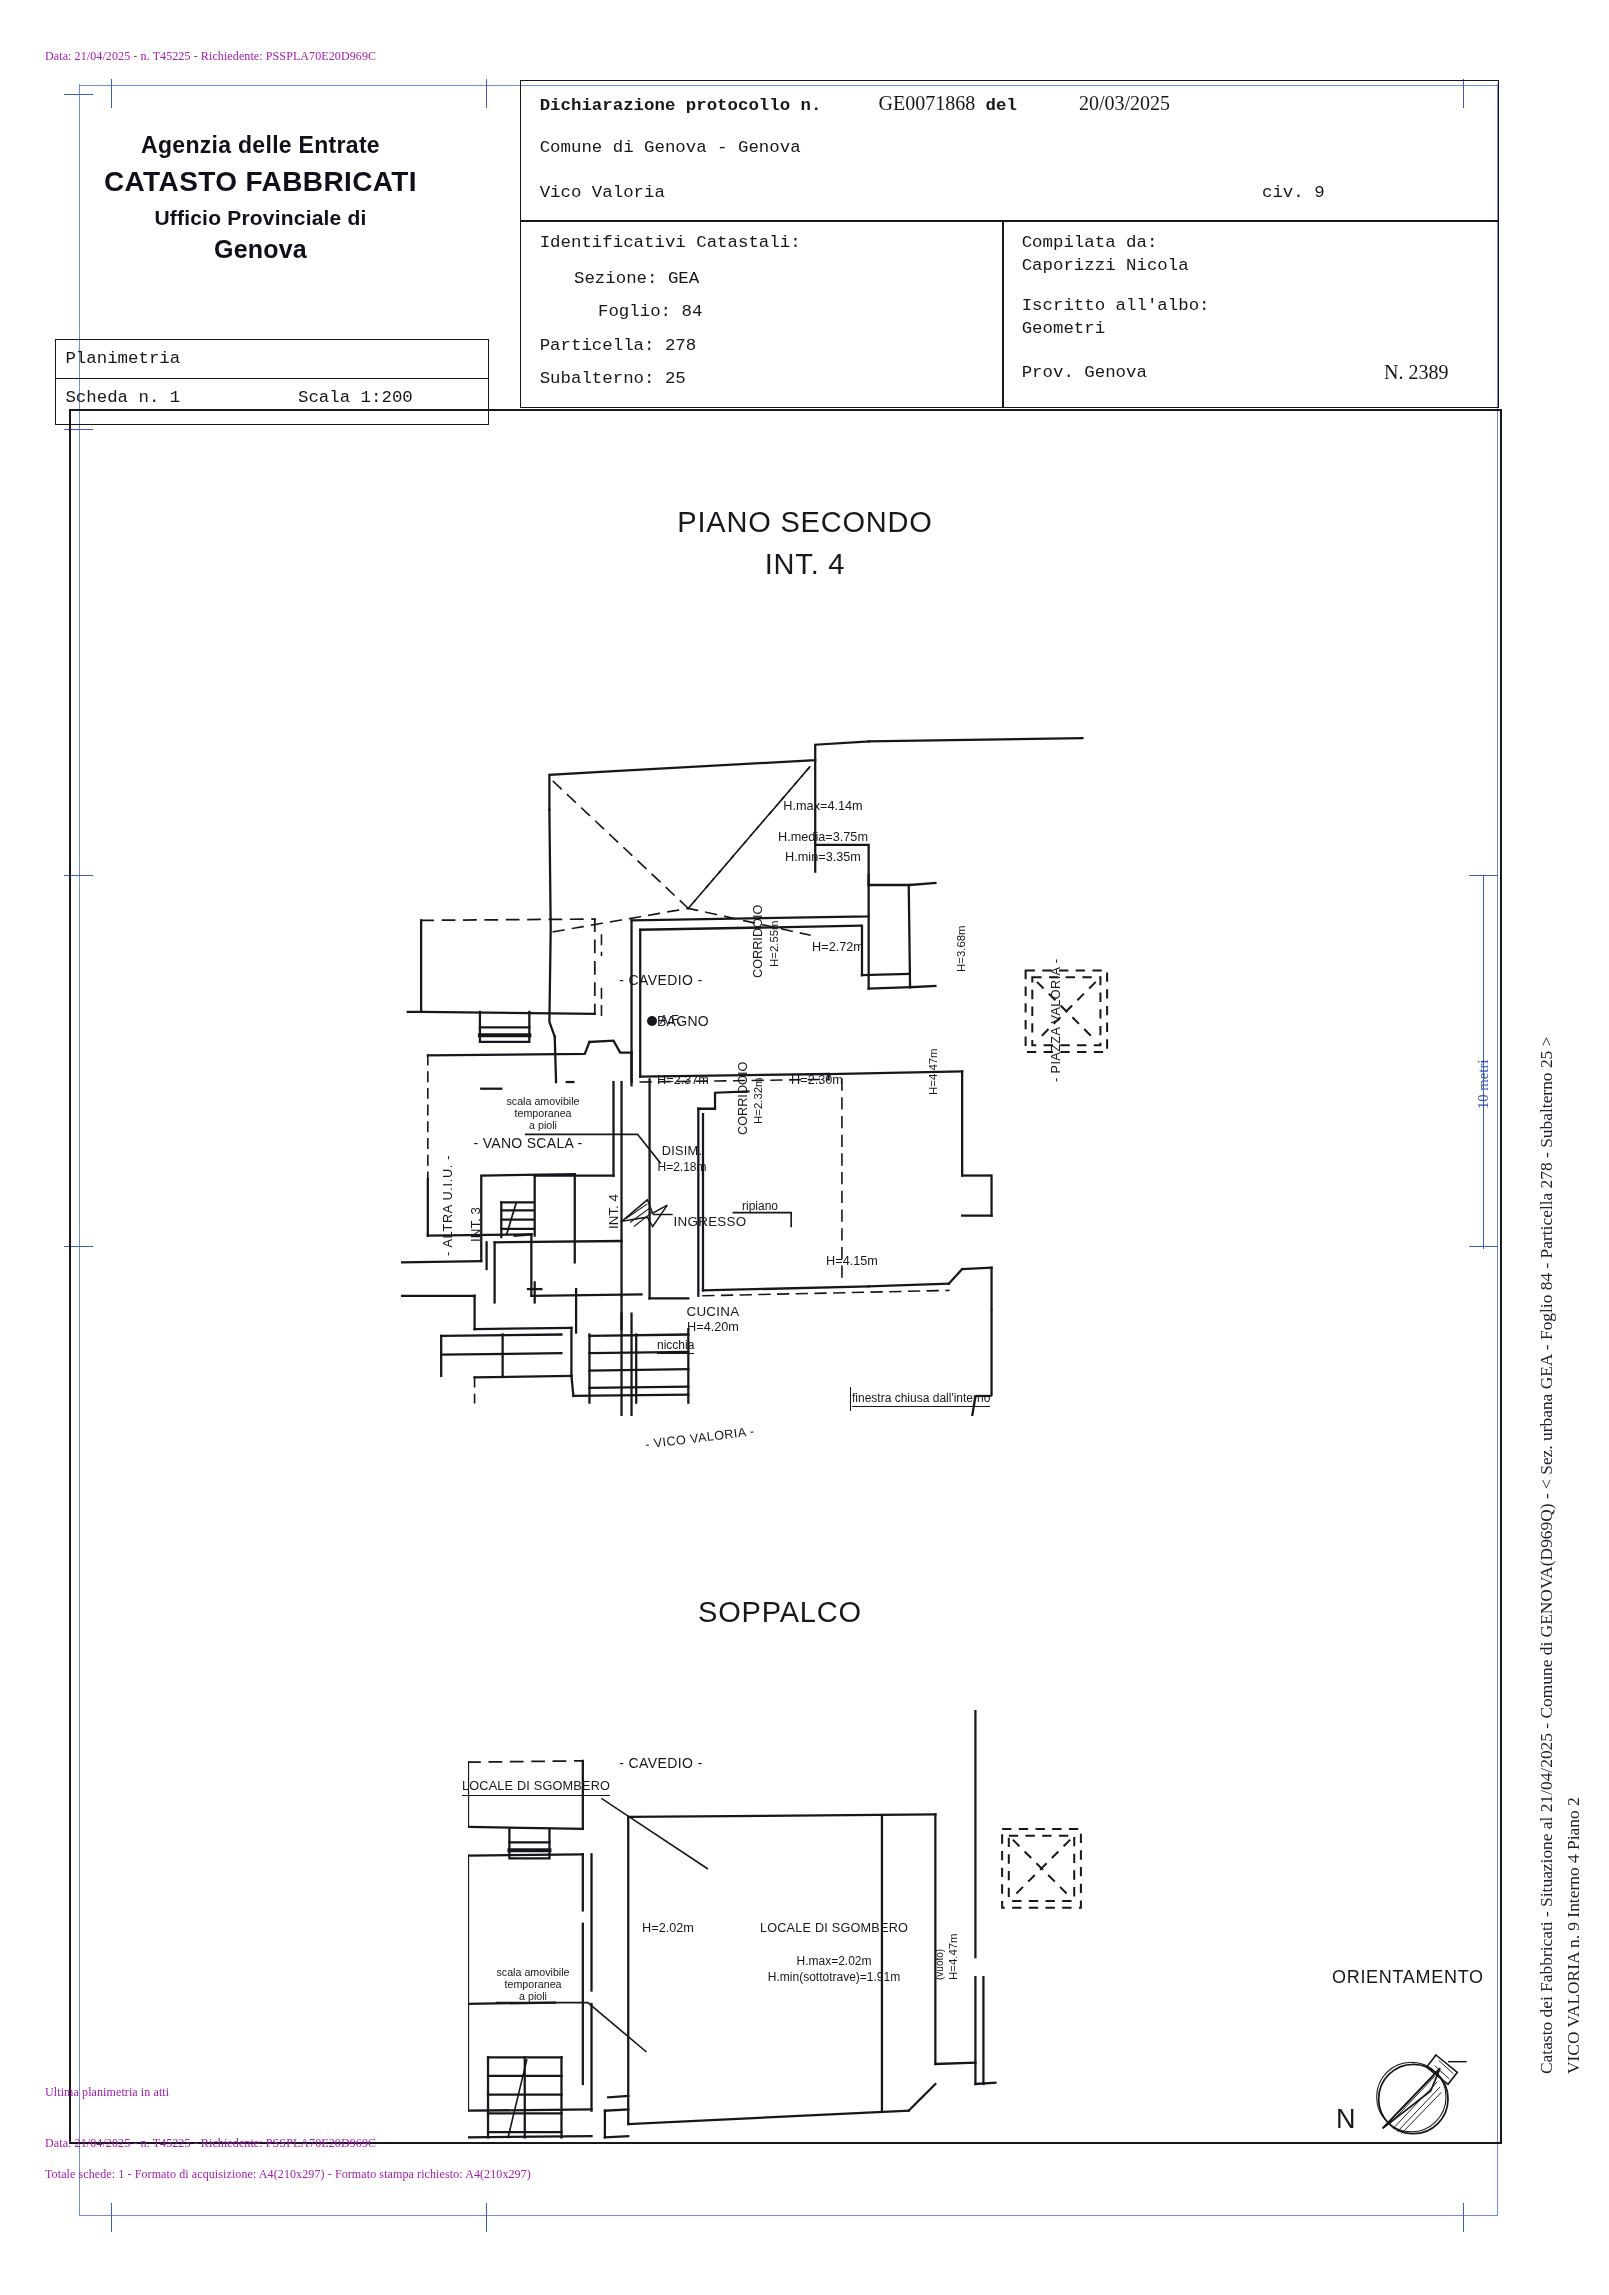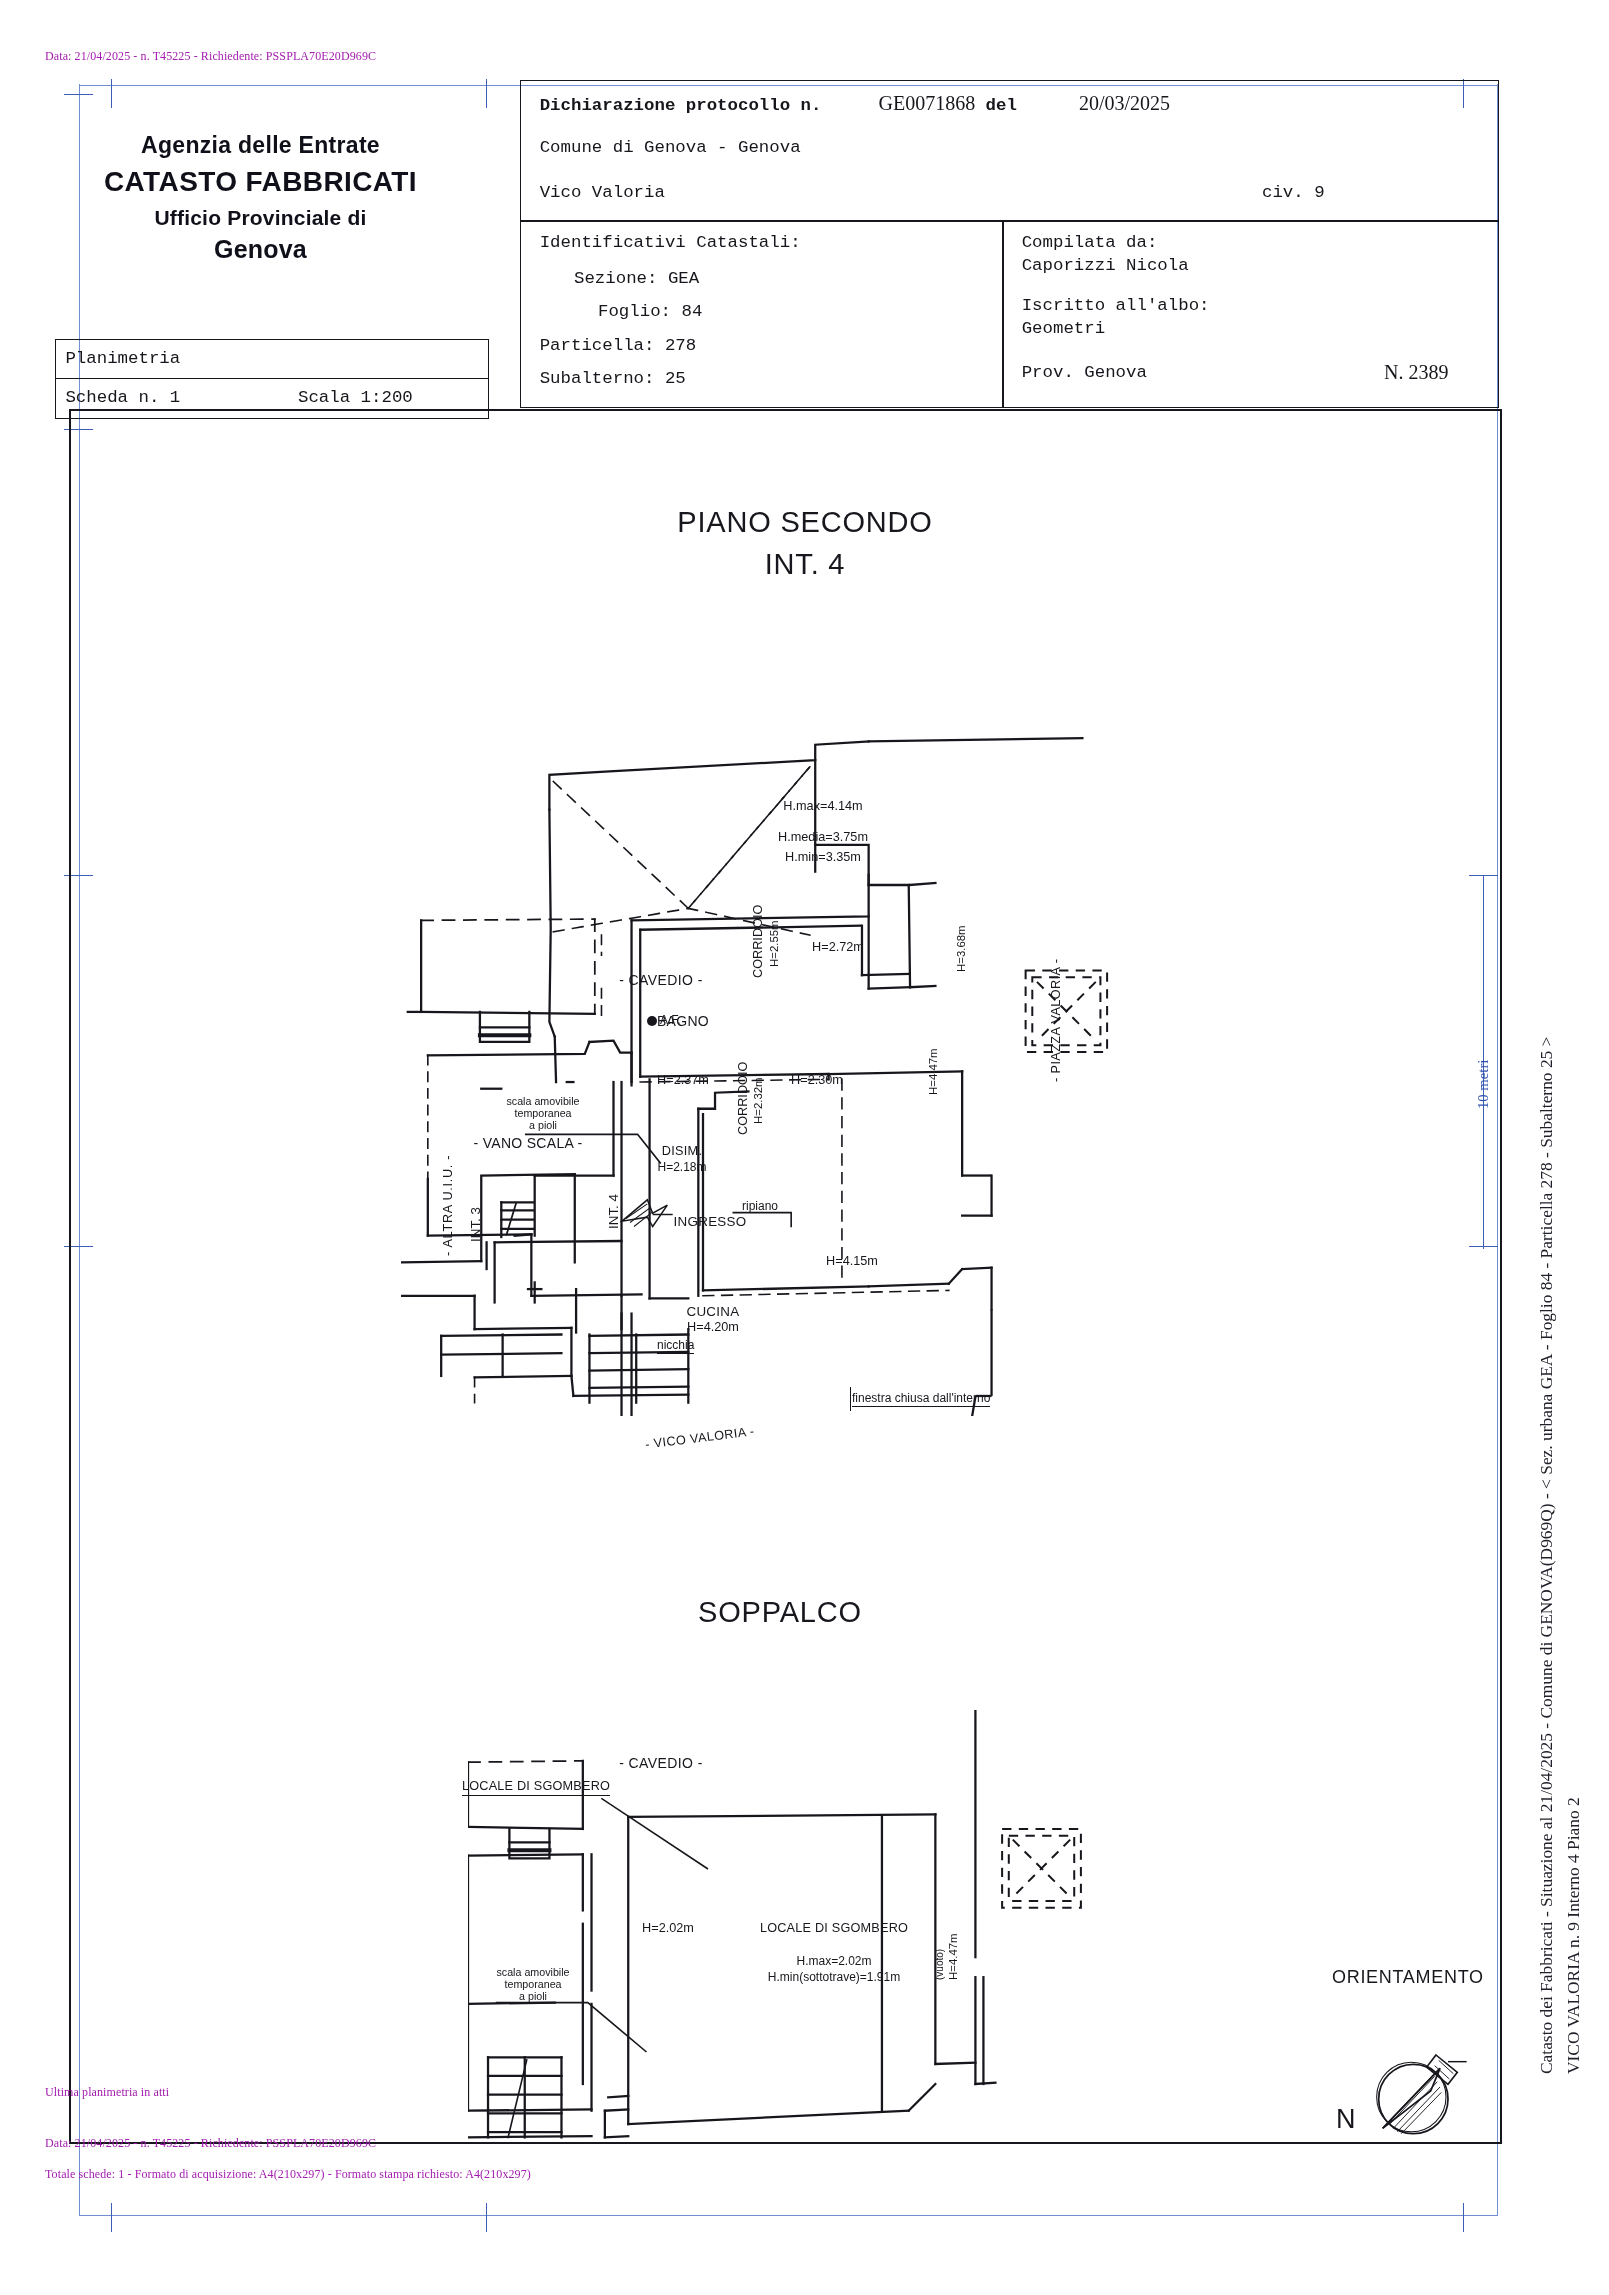--- a/index.html
+++ b/index.html
@@ -81,21 +81,21 @@
 <div class="agency" style="left:47px;top:132px;">
   <div class="l1">Agenzia delle Entrate</div>
   <div class="l2">CATASTO FABBRICATI</div>
   <div class="l3">Ufficio Provinciale di</div>
   <div class="l4">Genova</div>
 </div>
 
 <div class="hdr-box" style="left:55px;top:339px;width:434px;height:40px;">
   <div class="mono" style="position:absolute;left:9.4px;top:8.7px;">Planimetria</div>
 </div>
-<div class="hdr-box" style="left:55px;top:378px;width:434px;height:41px;">
+<div class="hdr-box" style="left:55px;top:378px;width:434px;height:47px;">
   <div class="mono" style="position:absolute;left:9.4px;top:9.4px;">Scheda n. 1</div>
   <div class="mono" style="position:absolute;left:242px;top:9.4px;">Scala 1:200</div>
 </div>
 
 <div class="hdr-box" style="left:520px;top:80px;width:979px;height:142px;">
   <div style="position:absolute;left:18.7px;top:10.7px;white-space:nowrap;">
     <span class="mono-b">Dichiarazione protocollo n.</span><span class="serif-h"> </span><span class="serif-h">GE0071868</span><span class="mono-b"> </span><span class="mono-b">del</span><span class="serif-h">  </span><span class="serif-h">20/03/2025</span>
   </div>
   <div class="mono" style="position:absolute;left:18.7px;top:57px;">Comune di Genova - Genova</div>
   <div class="mono" style="position:absolute;left:18.7px;top:102px;">Vico Valoria</div>

